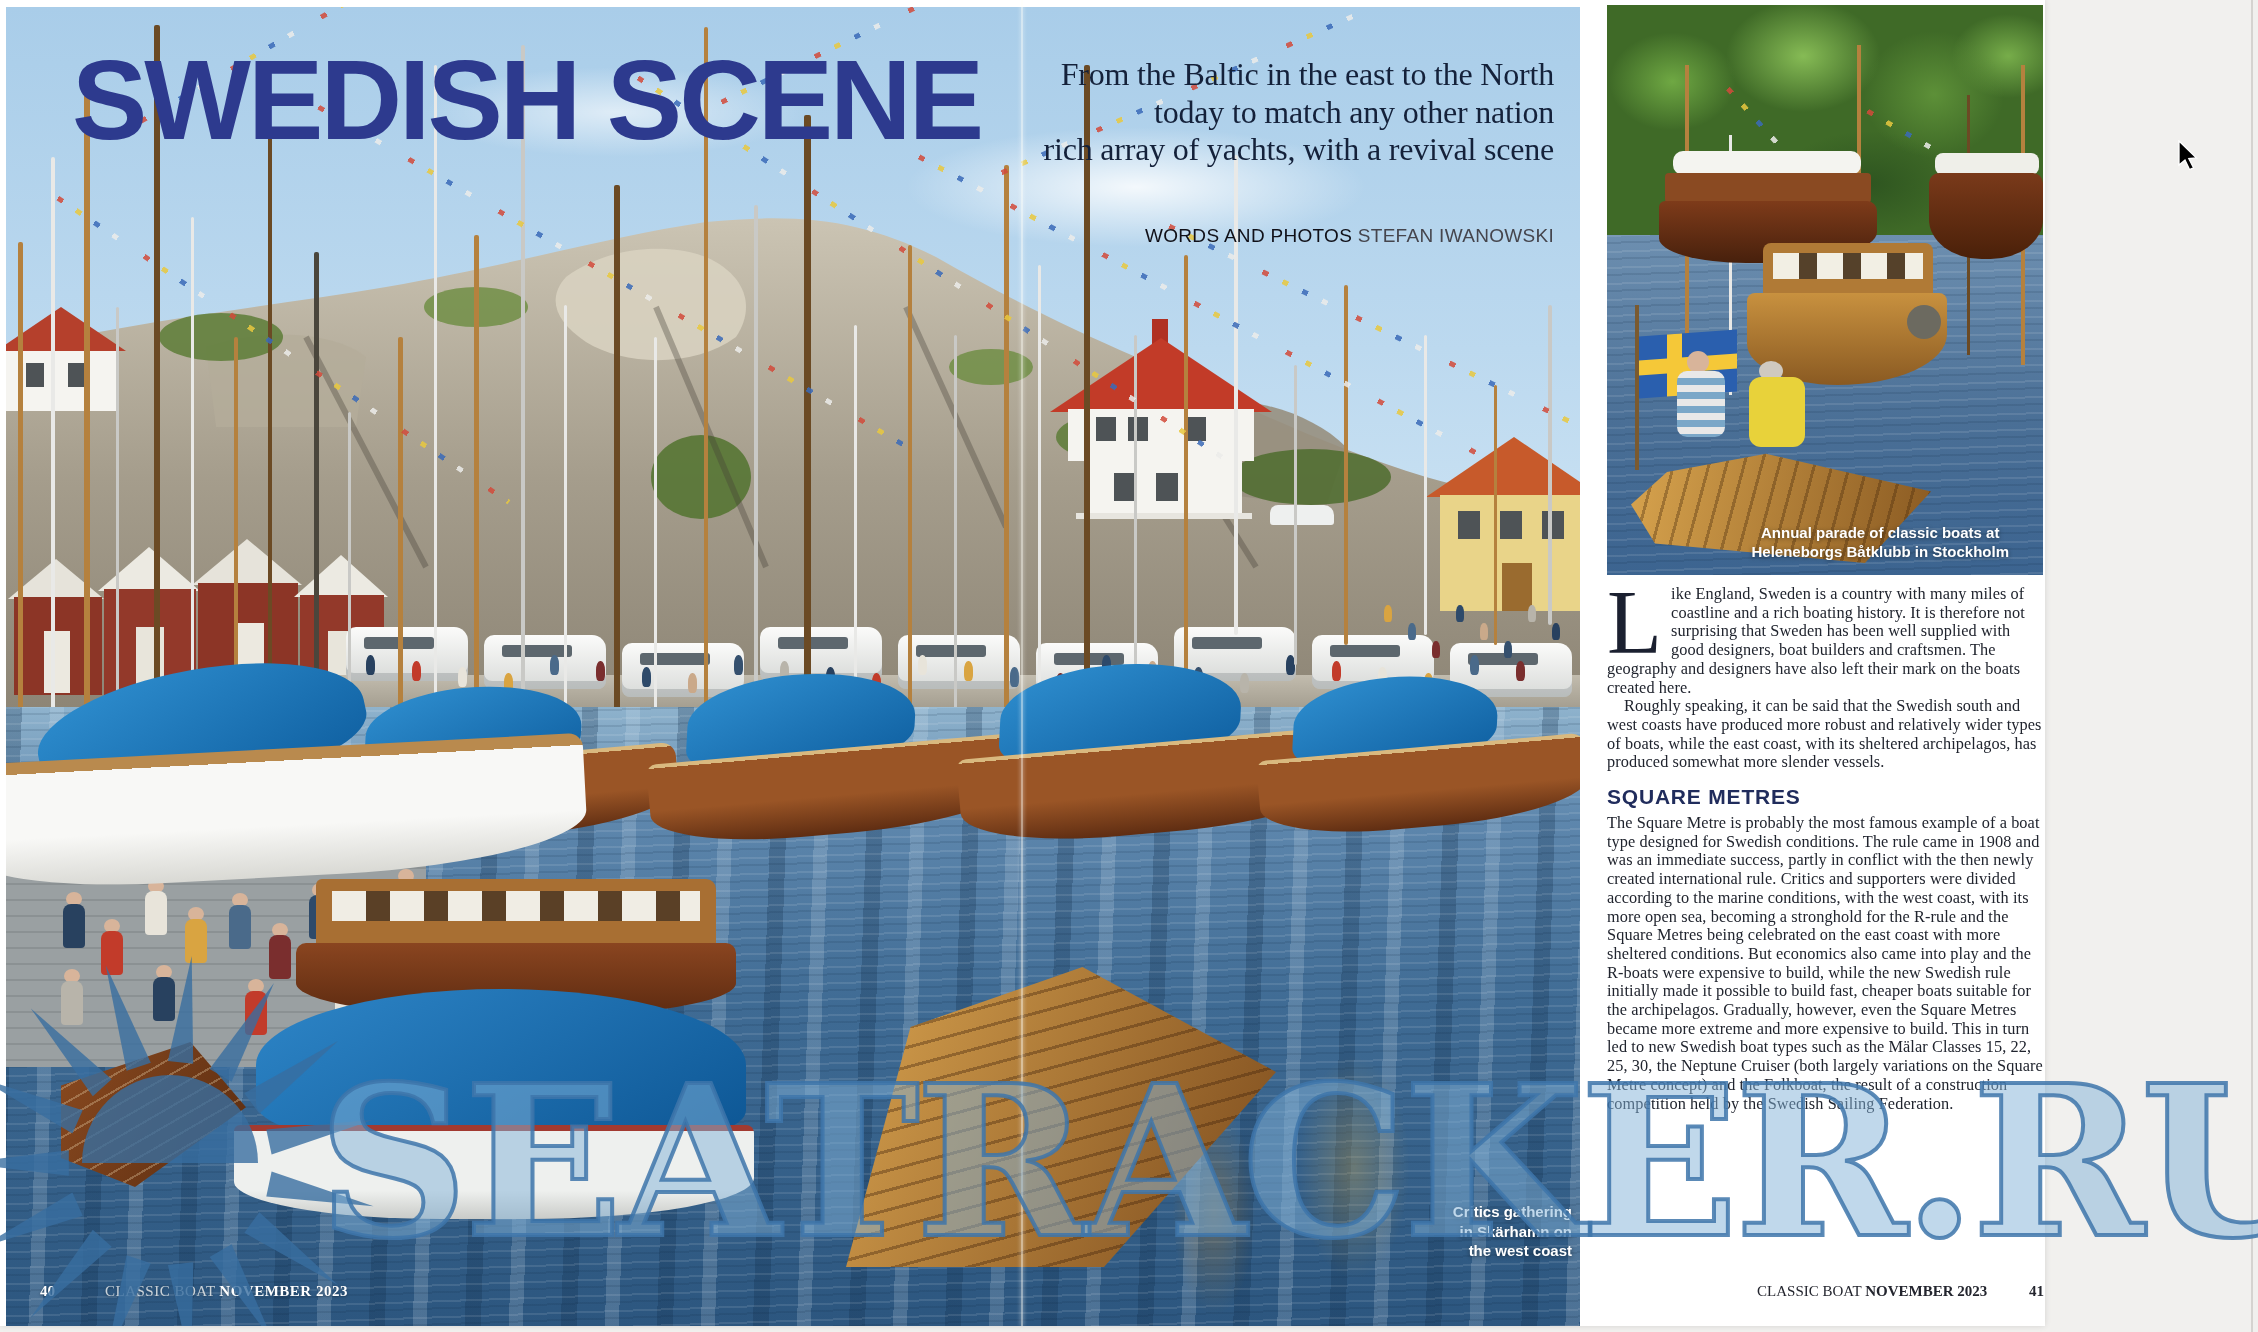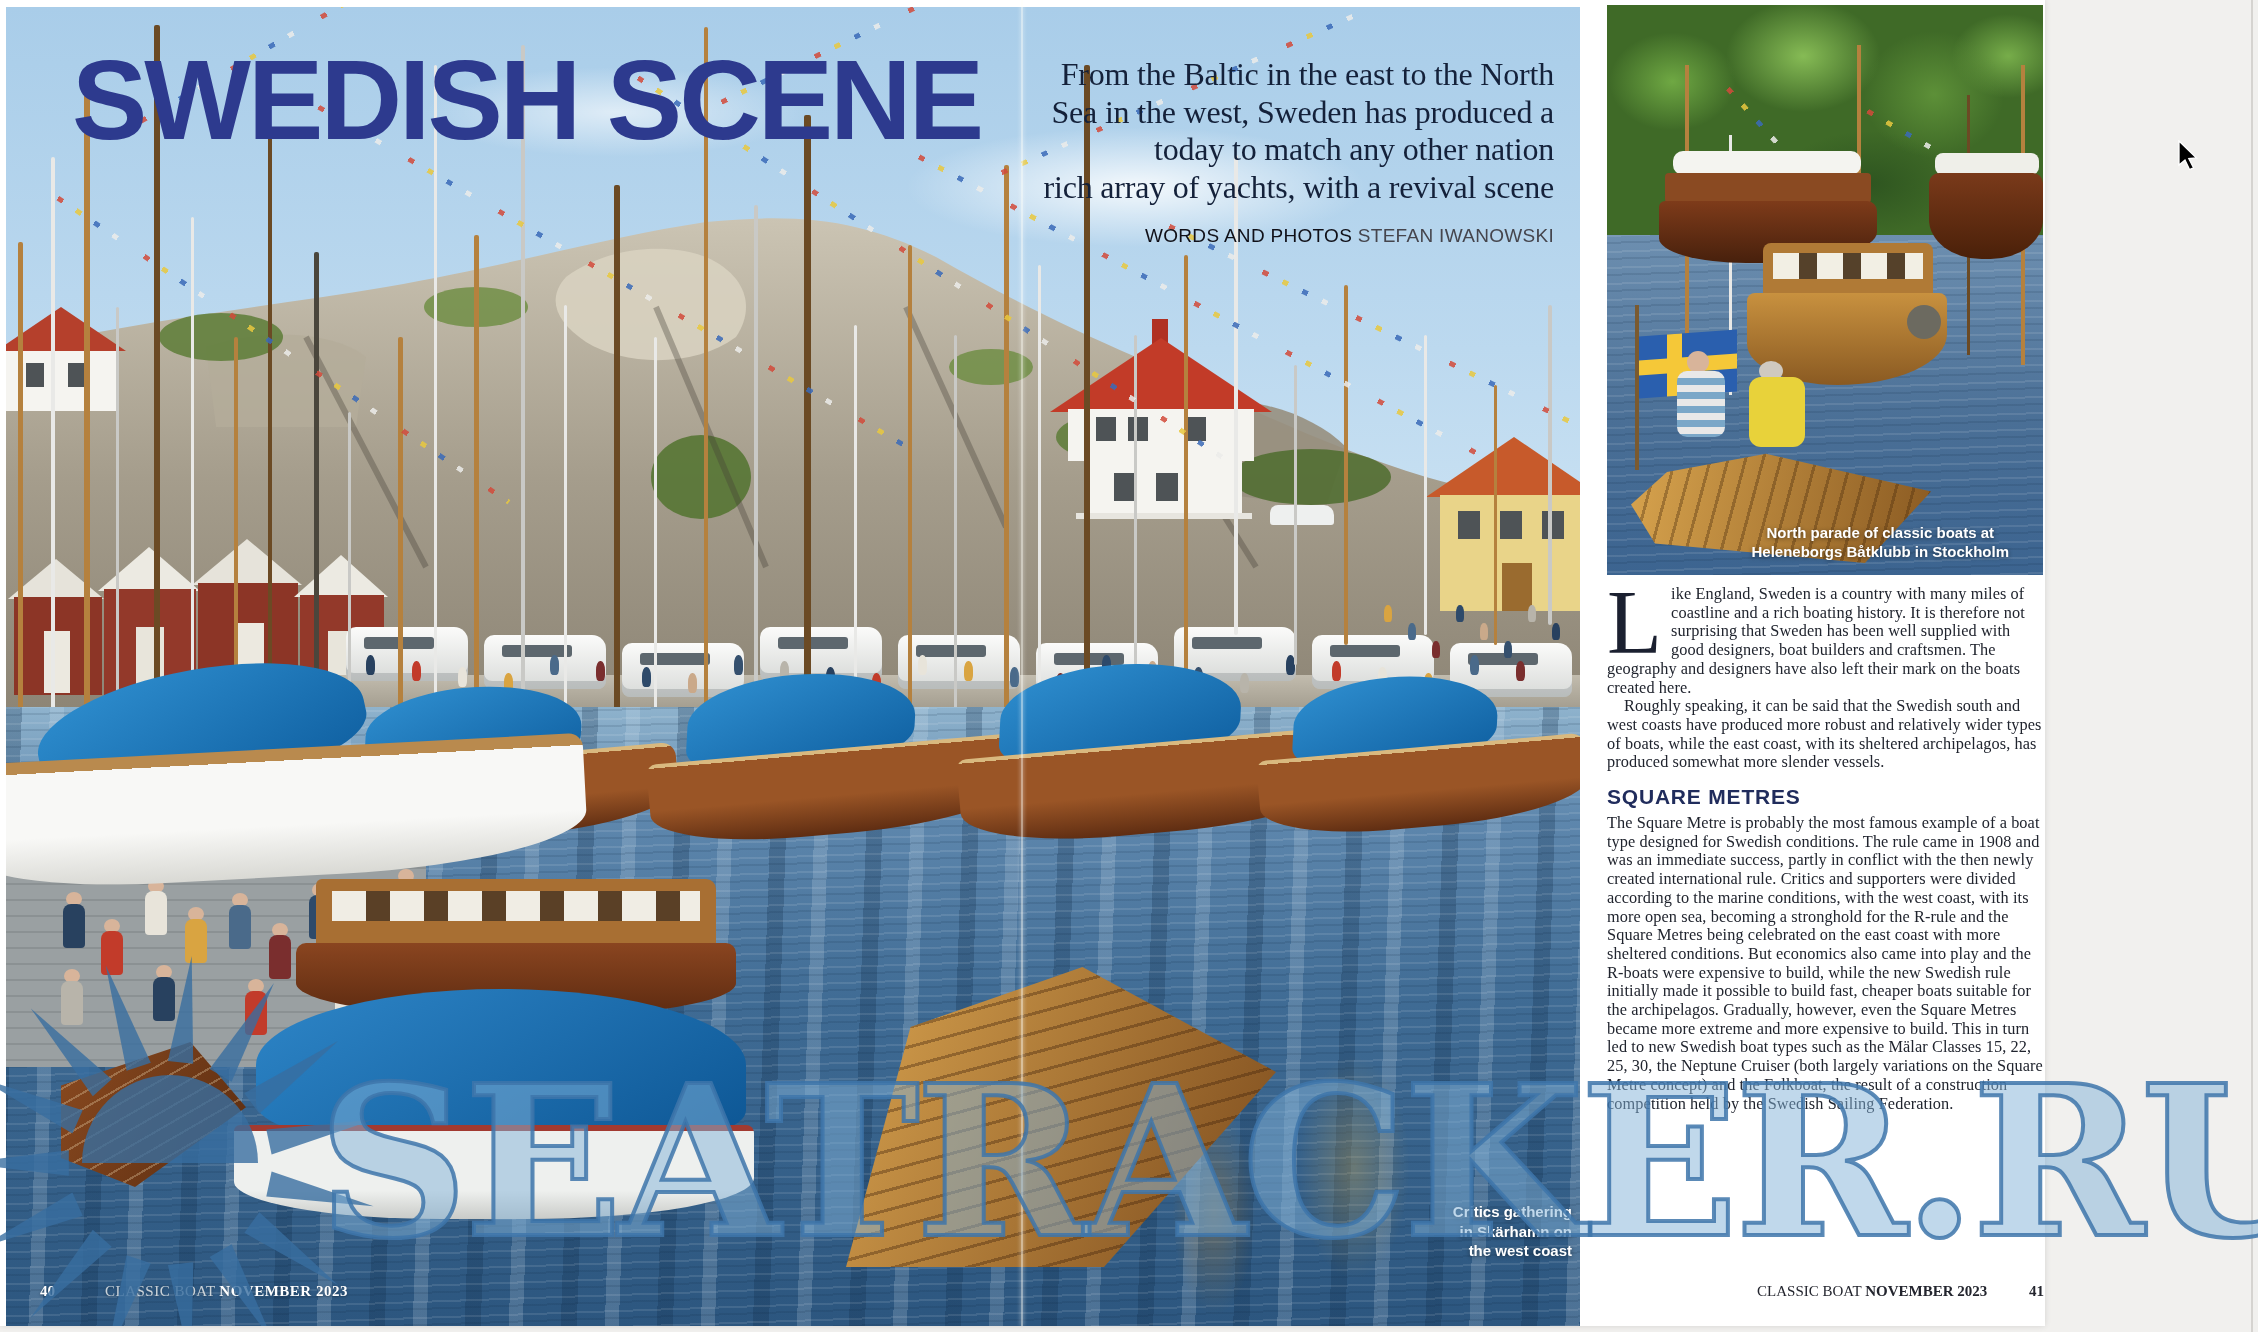--- a/index.html
+++ b/index.html
@@ -339,21 +339,20 @@
       <div class="abs" style="left:55px;top:1035px;width:185px;height:145px;clip-path:polygon(0 30%,70% 0,100% 45%,40% 100%,0 80%);background:linear-gradient(120deg,#8a4a20,#5a2c10);">
         <div class="abs" style="inset:0;background:repeating-linear-gradient(150deg,transparent 0 12px,rgba(240,220,180,.3) 12px 14px);"></div>
       </div>
     </div>
 
     <div class="fold-line"></div>
 
     <div class="title">SWEDISH SCENE</div>
     <div class="standfirst">
       <div>From the Baltic in the east to the North</div>
-      <div>Sea in the west, Sweden has produced a</div>
       <div>today to match any other nation</div>
       <div>rich array of yachts, with a revival scene</div>
     </div>
     <div class="byline">
       <span class="lbl">WORDS AND PHOTOS</span>
       <span class="nm">STEFAN IWANOWSKI</span>
     </div>
 
     <div class="cap-left">
       <div>Critics gathering</div>
@@ -401,21 +400,21 @@
         <div class="abs" style="left:32px;top:328px;width:98px;height:62px;background:#2a5fae;background-image:linear-gradient(#f5c838,#f5c838),linear-gradient(#f5c838,#f5c838);background-size:15px 100%,100% 15px;background-position:28px 0,0 24px;background-repeat:no-repeat;transform:skewY(-4deg);"></div>
         <div class="abs" style="left:80px;top:346px;width:22px;height:22px;background:#d8b49a;border-radius:50%;"></div>
         <div class="abs" style="left:70px;top:366px;width:48px;height:66px;background:repeating-linear-gradient(180deg,#e8e8e8 0 7px,#7aa7c8 7px 14px);border-radius:10px;"></div>
         <div class="abs" style="left:152px;top:356px;width:24px;height:20px;background:#cfc9c0;border-radius:50%;"></div>
         <div class="abs" style="left:142px;top:372px;width:56px;height:70px;background:#e8d23a;border-radius:12px;"></div>
         <div class="abs" style="left:24px;top:428px;width:300px;height:130px;clip-path:polygon(0 55%,12% 30%,45% 16%,100% 45%,78% 100%,8% 85%);background:linear-gradient(100deg,#d8a44e,#8a5a22);">
           <div class="abs" style="inset:0;background:repeating-linear-gradient(105deg,transparent 0 14px,rgba(70,40,10,.35) 14px 17px);"></div>
         </div>
       </div>
       <div class="cap-right">
-        <div>North parade of classic boats at</div>
+        <div>Annual parade of classic boats at</div>
         <div>Heleneborgs Båtklubb in Stockholm</div>
       </div>
     </div>
 
     <div class="article">
       <p><span class="dropcap">L</span><span>ike England, Sweden is a country with many miles of coastline and a rich boating history. It is therefore not surprising that Sweden has been well supplied with good designers, boat builders and craftsmen. The geography and designers have also left their mark on the boats created here.</span></p>
       <p class="indent">Roughly speaking, it can be said that the Swedish south and west coasts have produced more robust and relatively wider types of boats, while the east coast, with its sheltered archipelagos, has produced somewhat more slender vessels.</p>
       <h2 class="sec-head">SQUARE METRES</h2>
       <p>The Square Metre is probably the most famous example of a boat type designed for Swedish conditions. The rule came in 1908 and was an immediate success, partly in conflict with the then newly created international rule. Critics and supporters were divided according to the marine conditions, with the west coast, with its more open sea, becoming a stronghold for the R-rule and the Square Metres being celebrated on the east coast with more sheltered conditions. But economics also came into play and the R-boats were expensive to build, while the new Swedish rule initially made it possible to build fast, cheaper boats suitable for the archipelagos. Gradually, however, even the Square Metres became more extreme and more expensive to build. This in turn led to new Swedish boat types such as the Mälar Classes 15, 22, 25, 30, the Neptune Cruiser (both largely variations on the Square Metre concept) and the Folkboat, the result of a construction competition held by the Swedish Sailing Federation.</p>
     </div>

